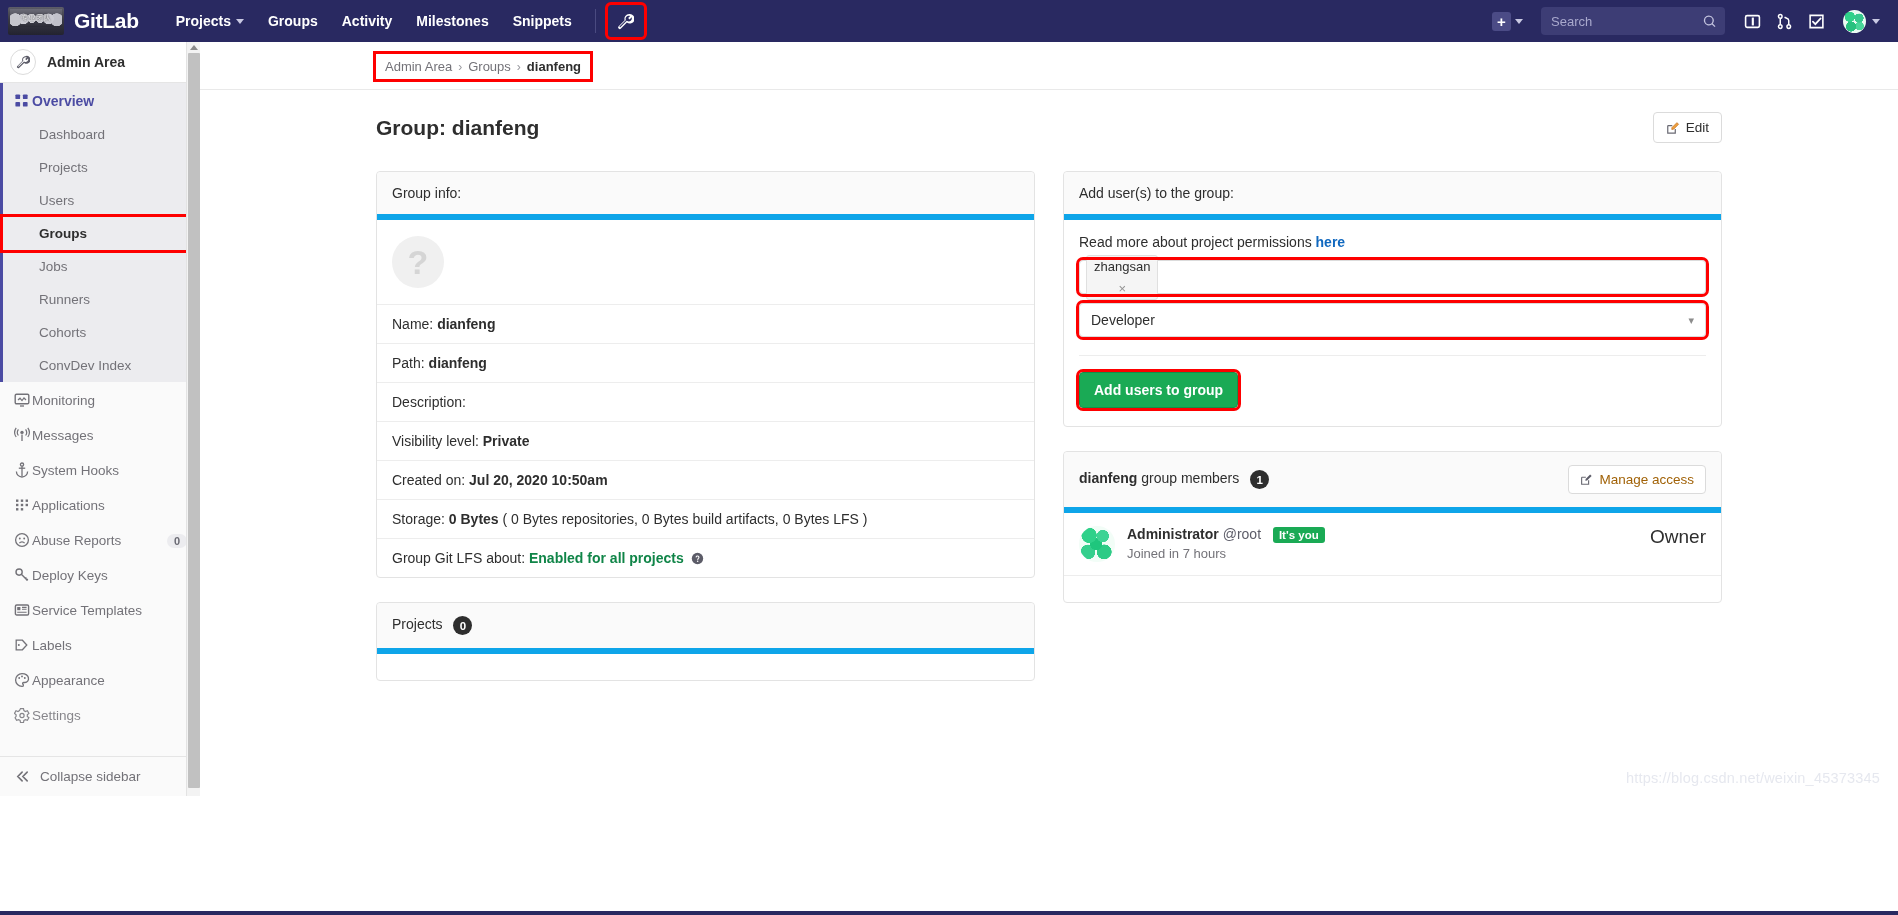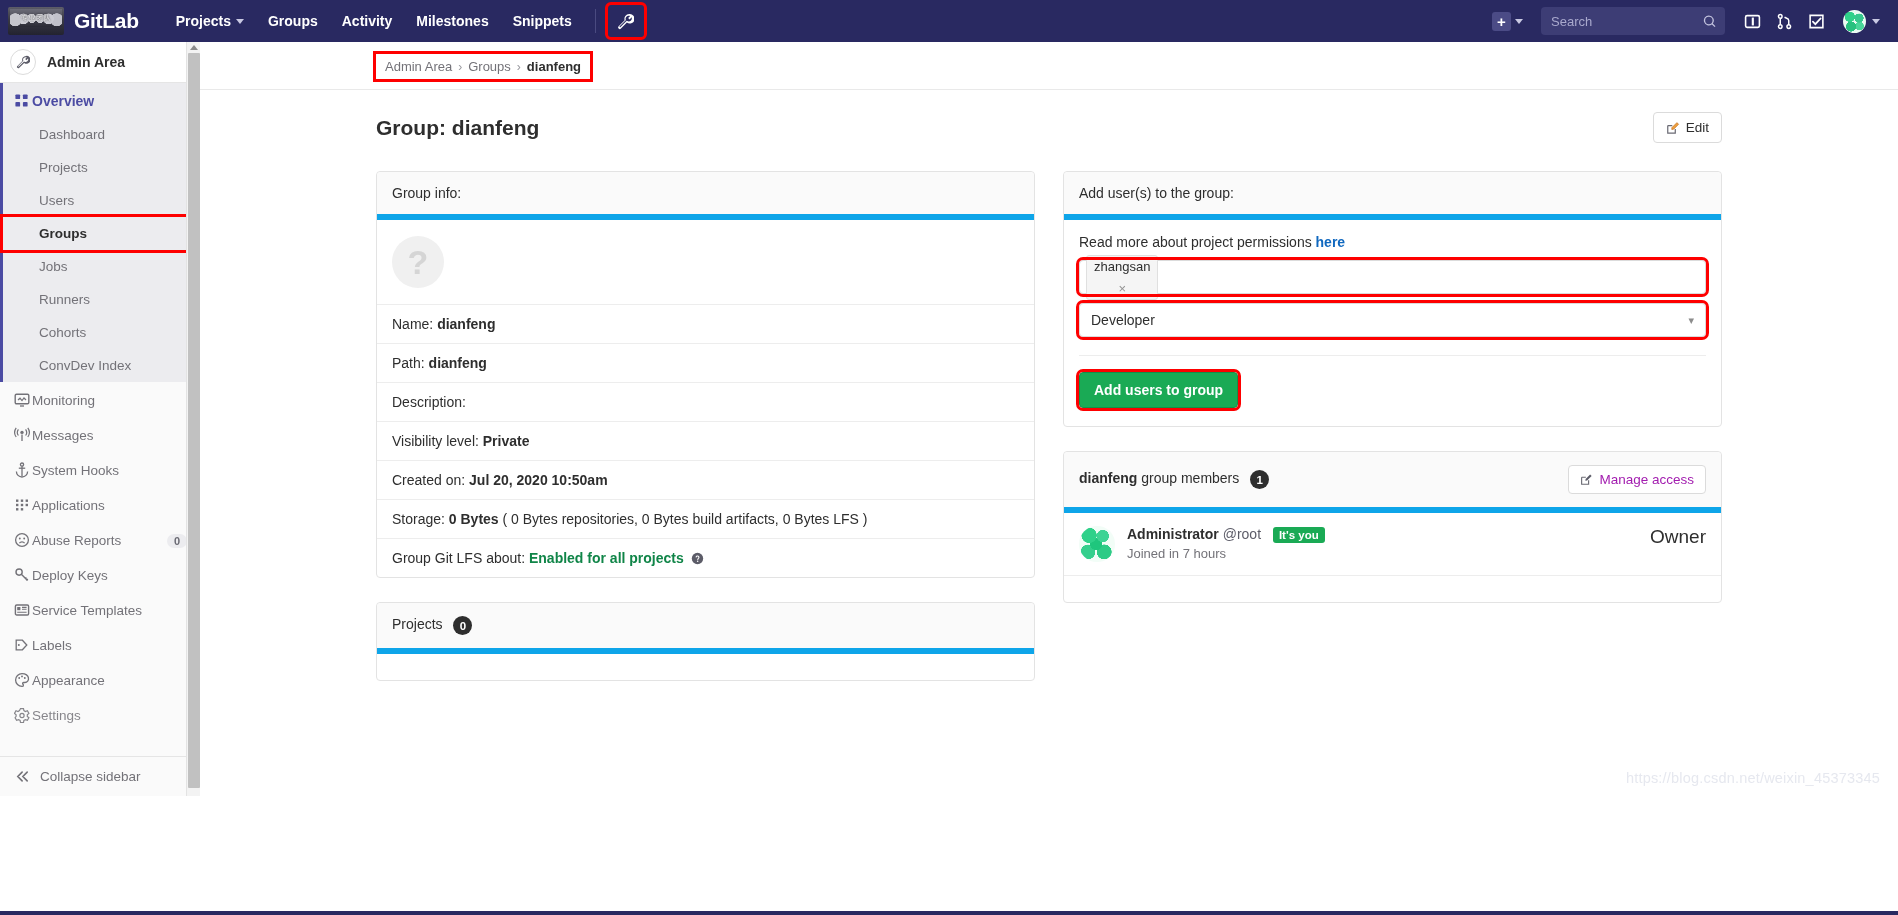--- a/index.html
+++ b/index.html
@@ -234,21 +234,21 @@
   .hr{ height:1px; background:#ededed; margin:18px 15px 0 15px; }
   .btn-green{
     display:inline-block; margin:16px 15px 18px 15px;
     background:#1aaa55; border:1px solid #168f48; border-radius:4px;
     color:#fff; font-size:14px; font-weight:600; padding:9px 14px;
     cursor:pointer; font-family:"Liberation Sans", sans-serif;
   }
   .btn-manage{
     display:inline-flex; align-items:center; gap:6px;
     border:1px solid #dbdbdb; background:#fff; border-radius:4px;
-    padding:6px 11px; font-size:13.5px; color:#a21caf; cursor:pointer;
+    padding:6px 11px; font-size:13.5px; color:#a16207; cursor:pointer;
     font-family:"Liberation Sans", sans-serif;
   }
   .member-row{
     display:flex; padding:13px 15px;
     border-bottom:1px solid #ededed;
   }
   .member-avatar{
     width:36px;height:36px;border-radius:50%;margin-right:12px;flex:0 0 36px;
     background:
       radial-gradient(circle at 28% 26%, #2fd18a 0 20%, transparent 21%),

